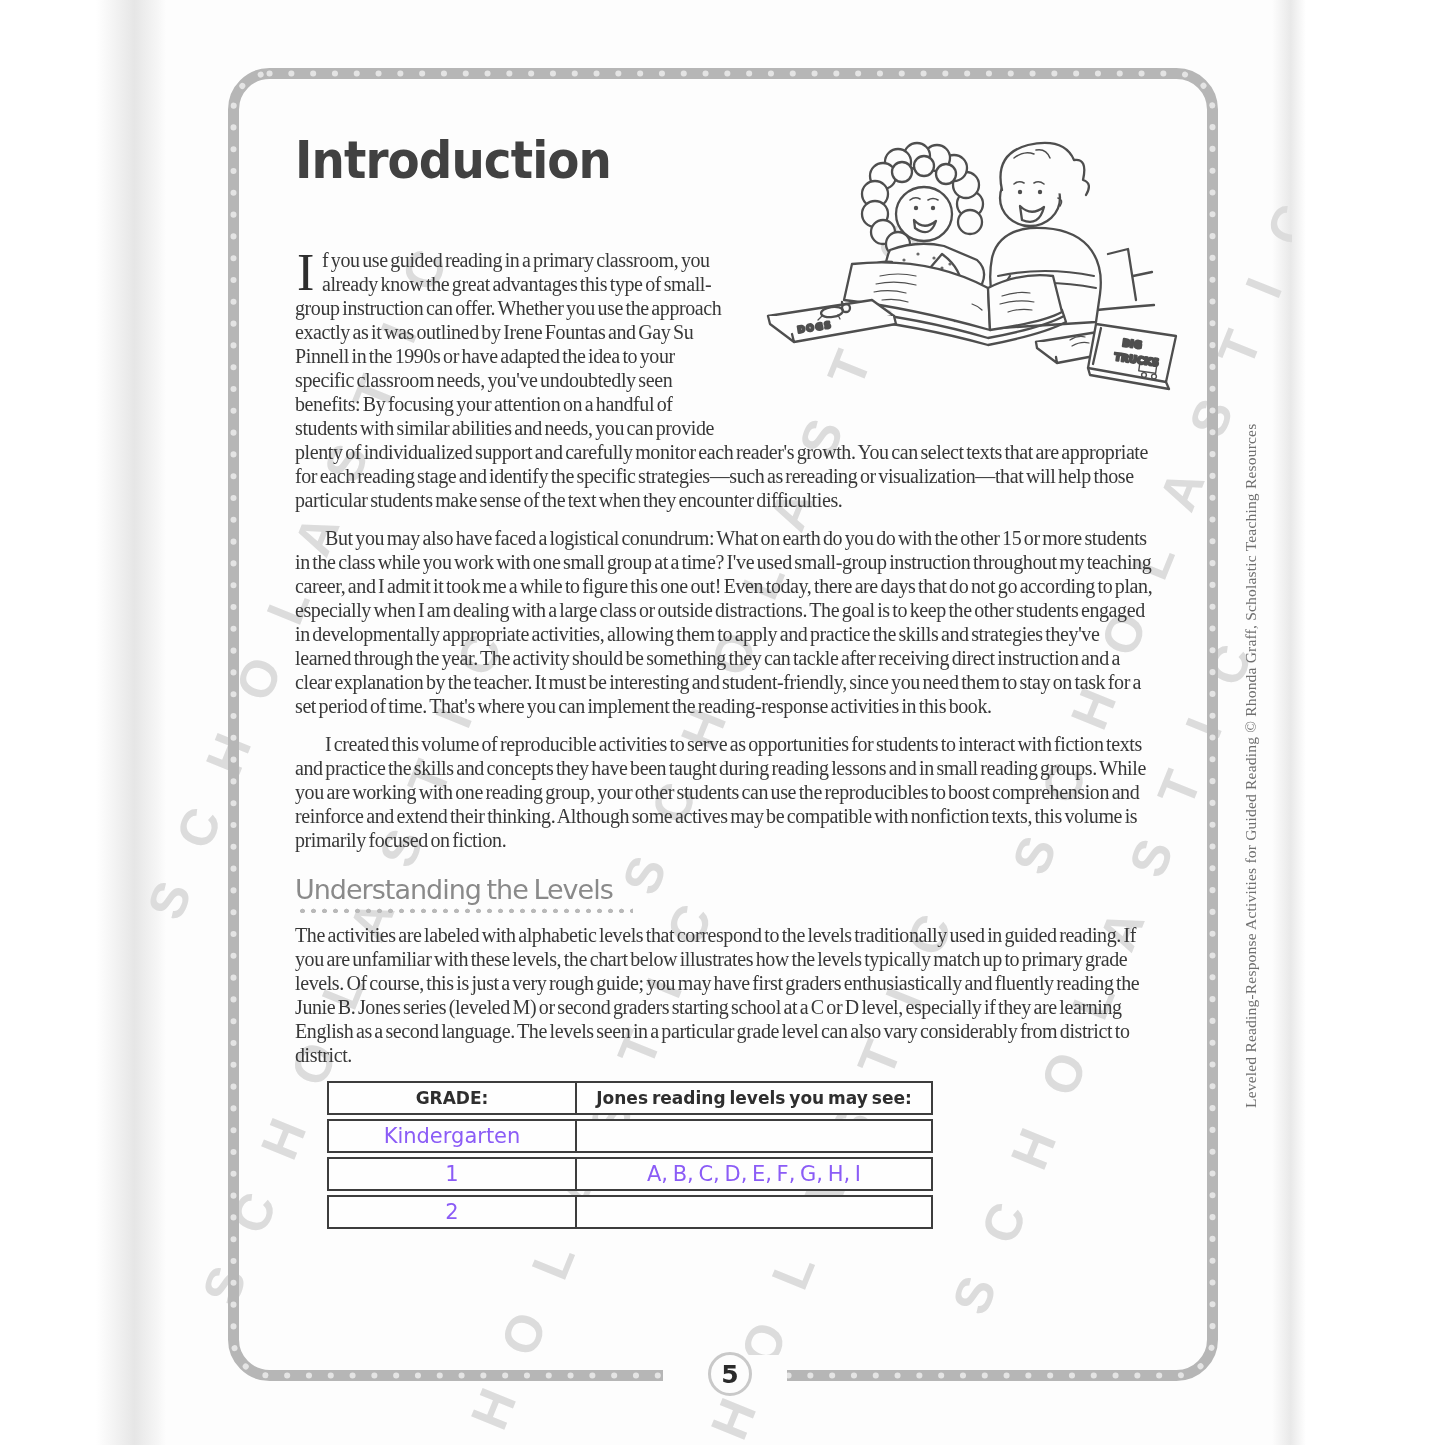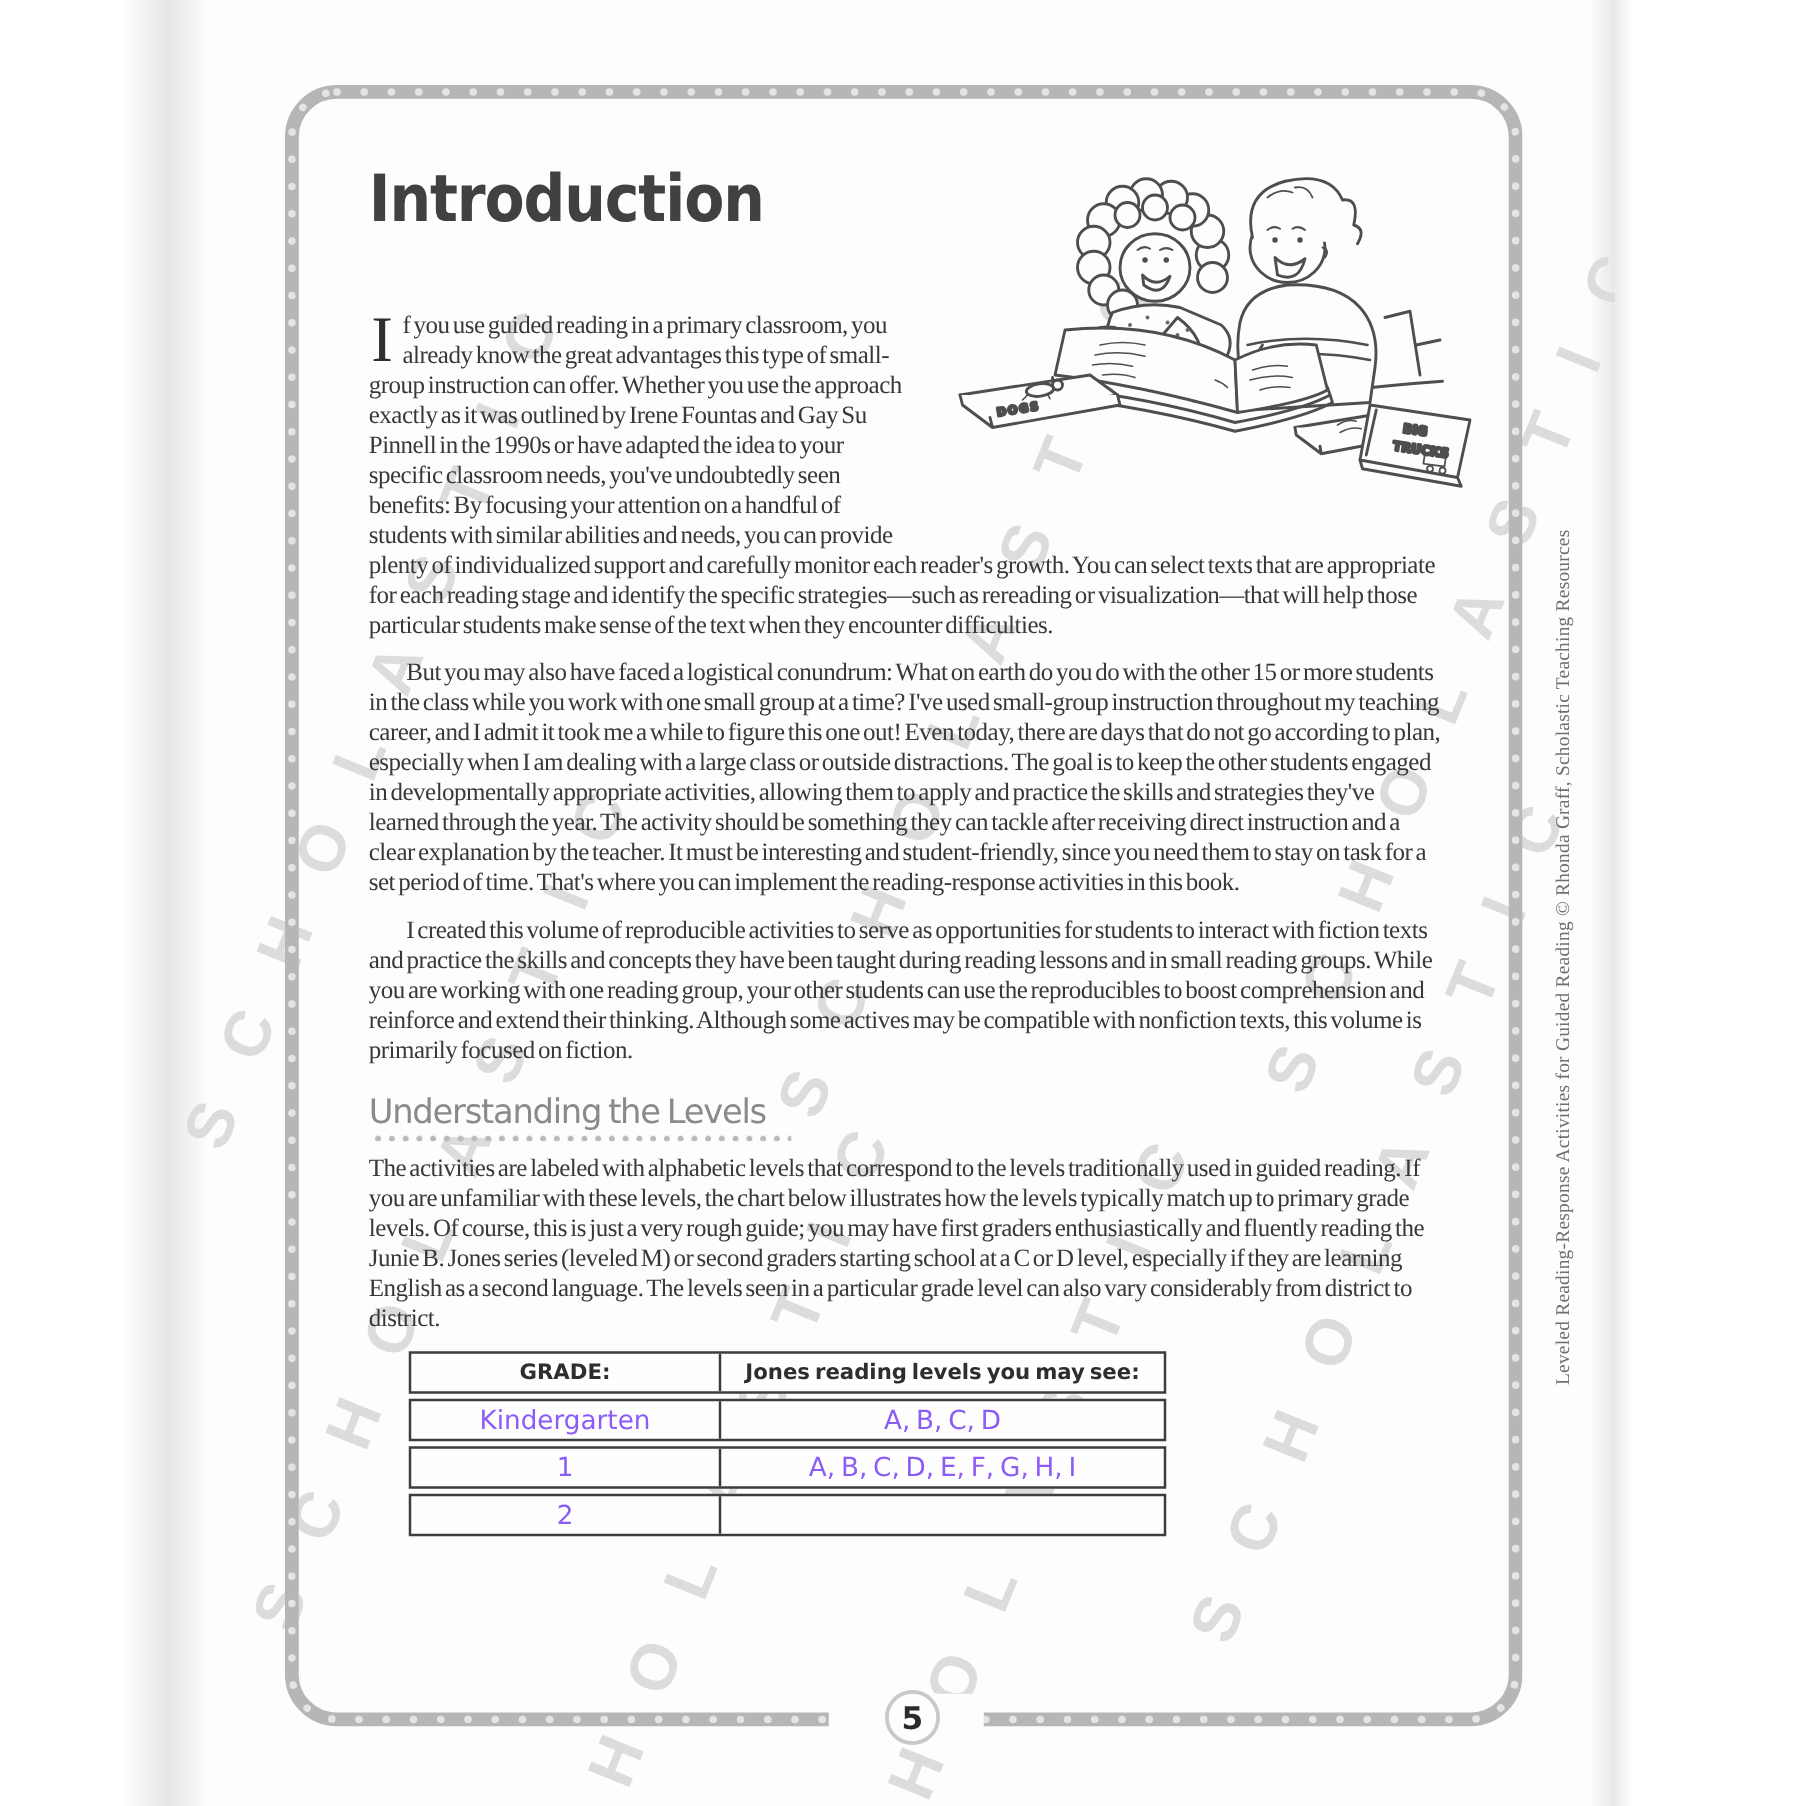--- a/index.html
+++ b/index.html
@@ -202,21 +202,20 @@
       <p>The activities are labeled with alphabetic levels that correspond to the levels traditionally used in guided reading. If you are unfamiliar with these levels, the chart below illustrates how the levels typically match up to primary grade levels. Of course, this is just a very rough guide; you may have first graders enthusiastically and fluently reading the Junie B. Jones series (leveled M) or second graders starting school at a C or D level, especially if they are learning English as a second language. The levels seen in a particular grade level can also vary considerably from district to district.</p>
 
       <div class="bottom-row">
         <div class="gtable">
           <div class="t-row t-head">
             <div class="t-cell t-c1">GRADE:</div>
             <div class="t-cell t-c2">Jones reading levels you may see:</div>
           </div>
           <div class="t-row">
             <div class="t-cell t-c1">Kindergarten</div>
-            <div class="t-cell t-c2">A, B, C, D</div>
           </div>
           <div class="t-row">
             <div class="t-cell t-c1">1</div>
             <div class="t-cell t-c2">A, B, C, D, E, F, G, H, I</div>
           </div>
           <div class="t-row">
             <div class="t-cell t-c1">2</div>
           </div>
         </div>
       </div>

